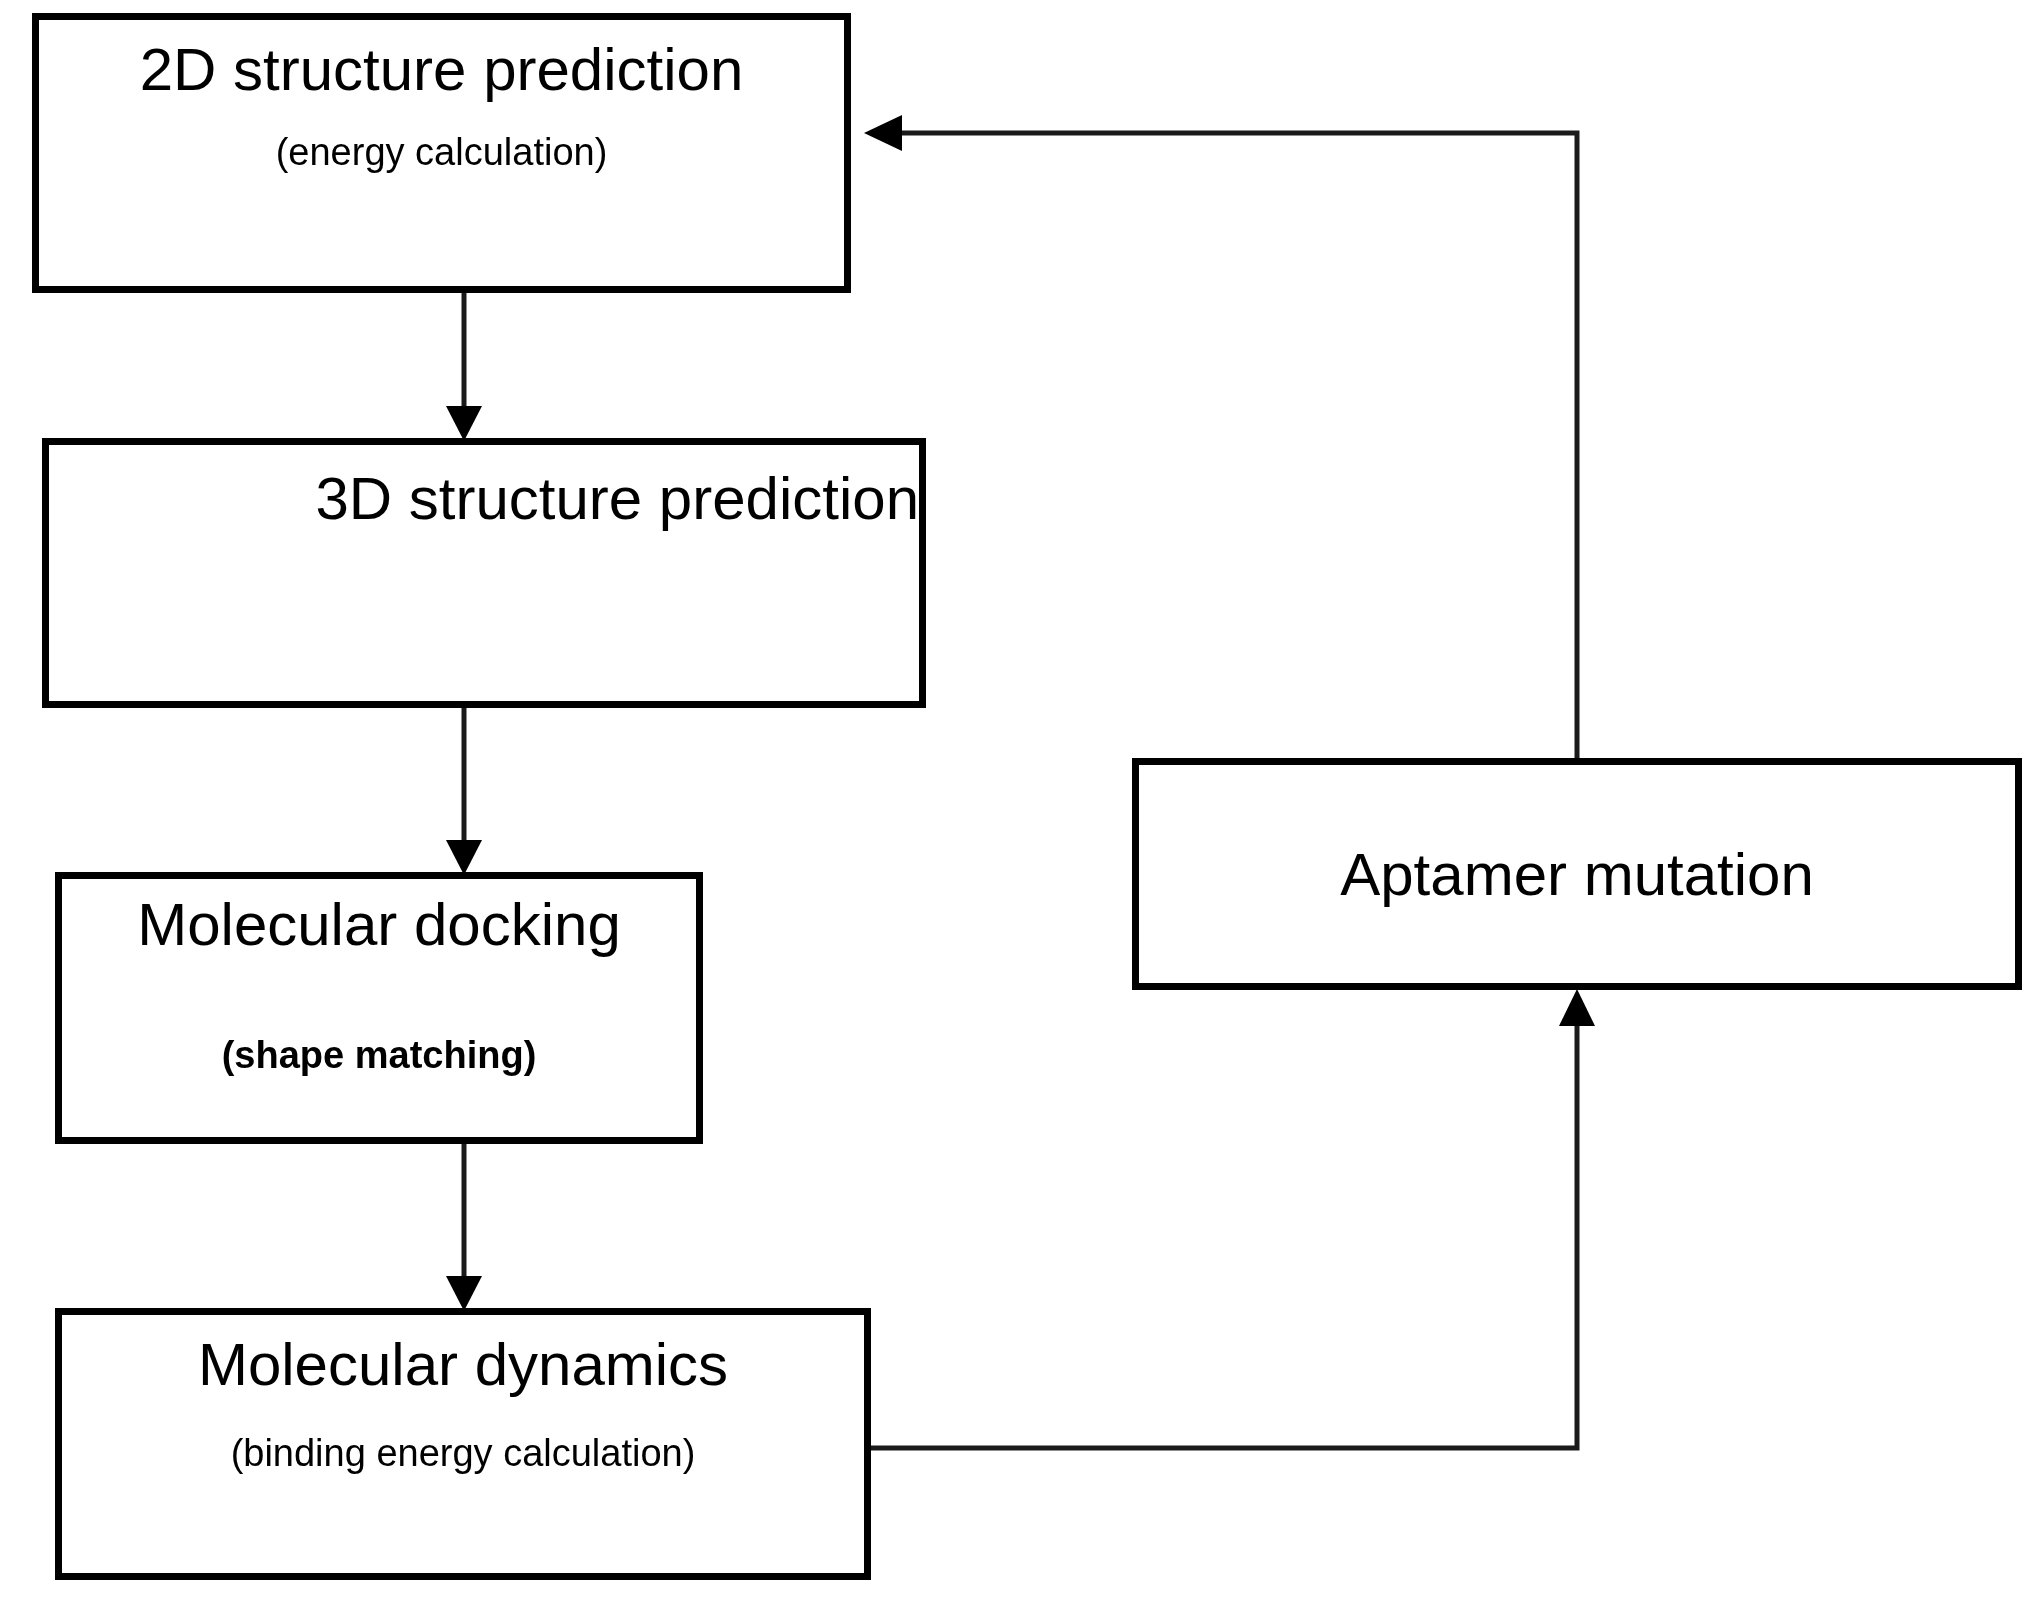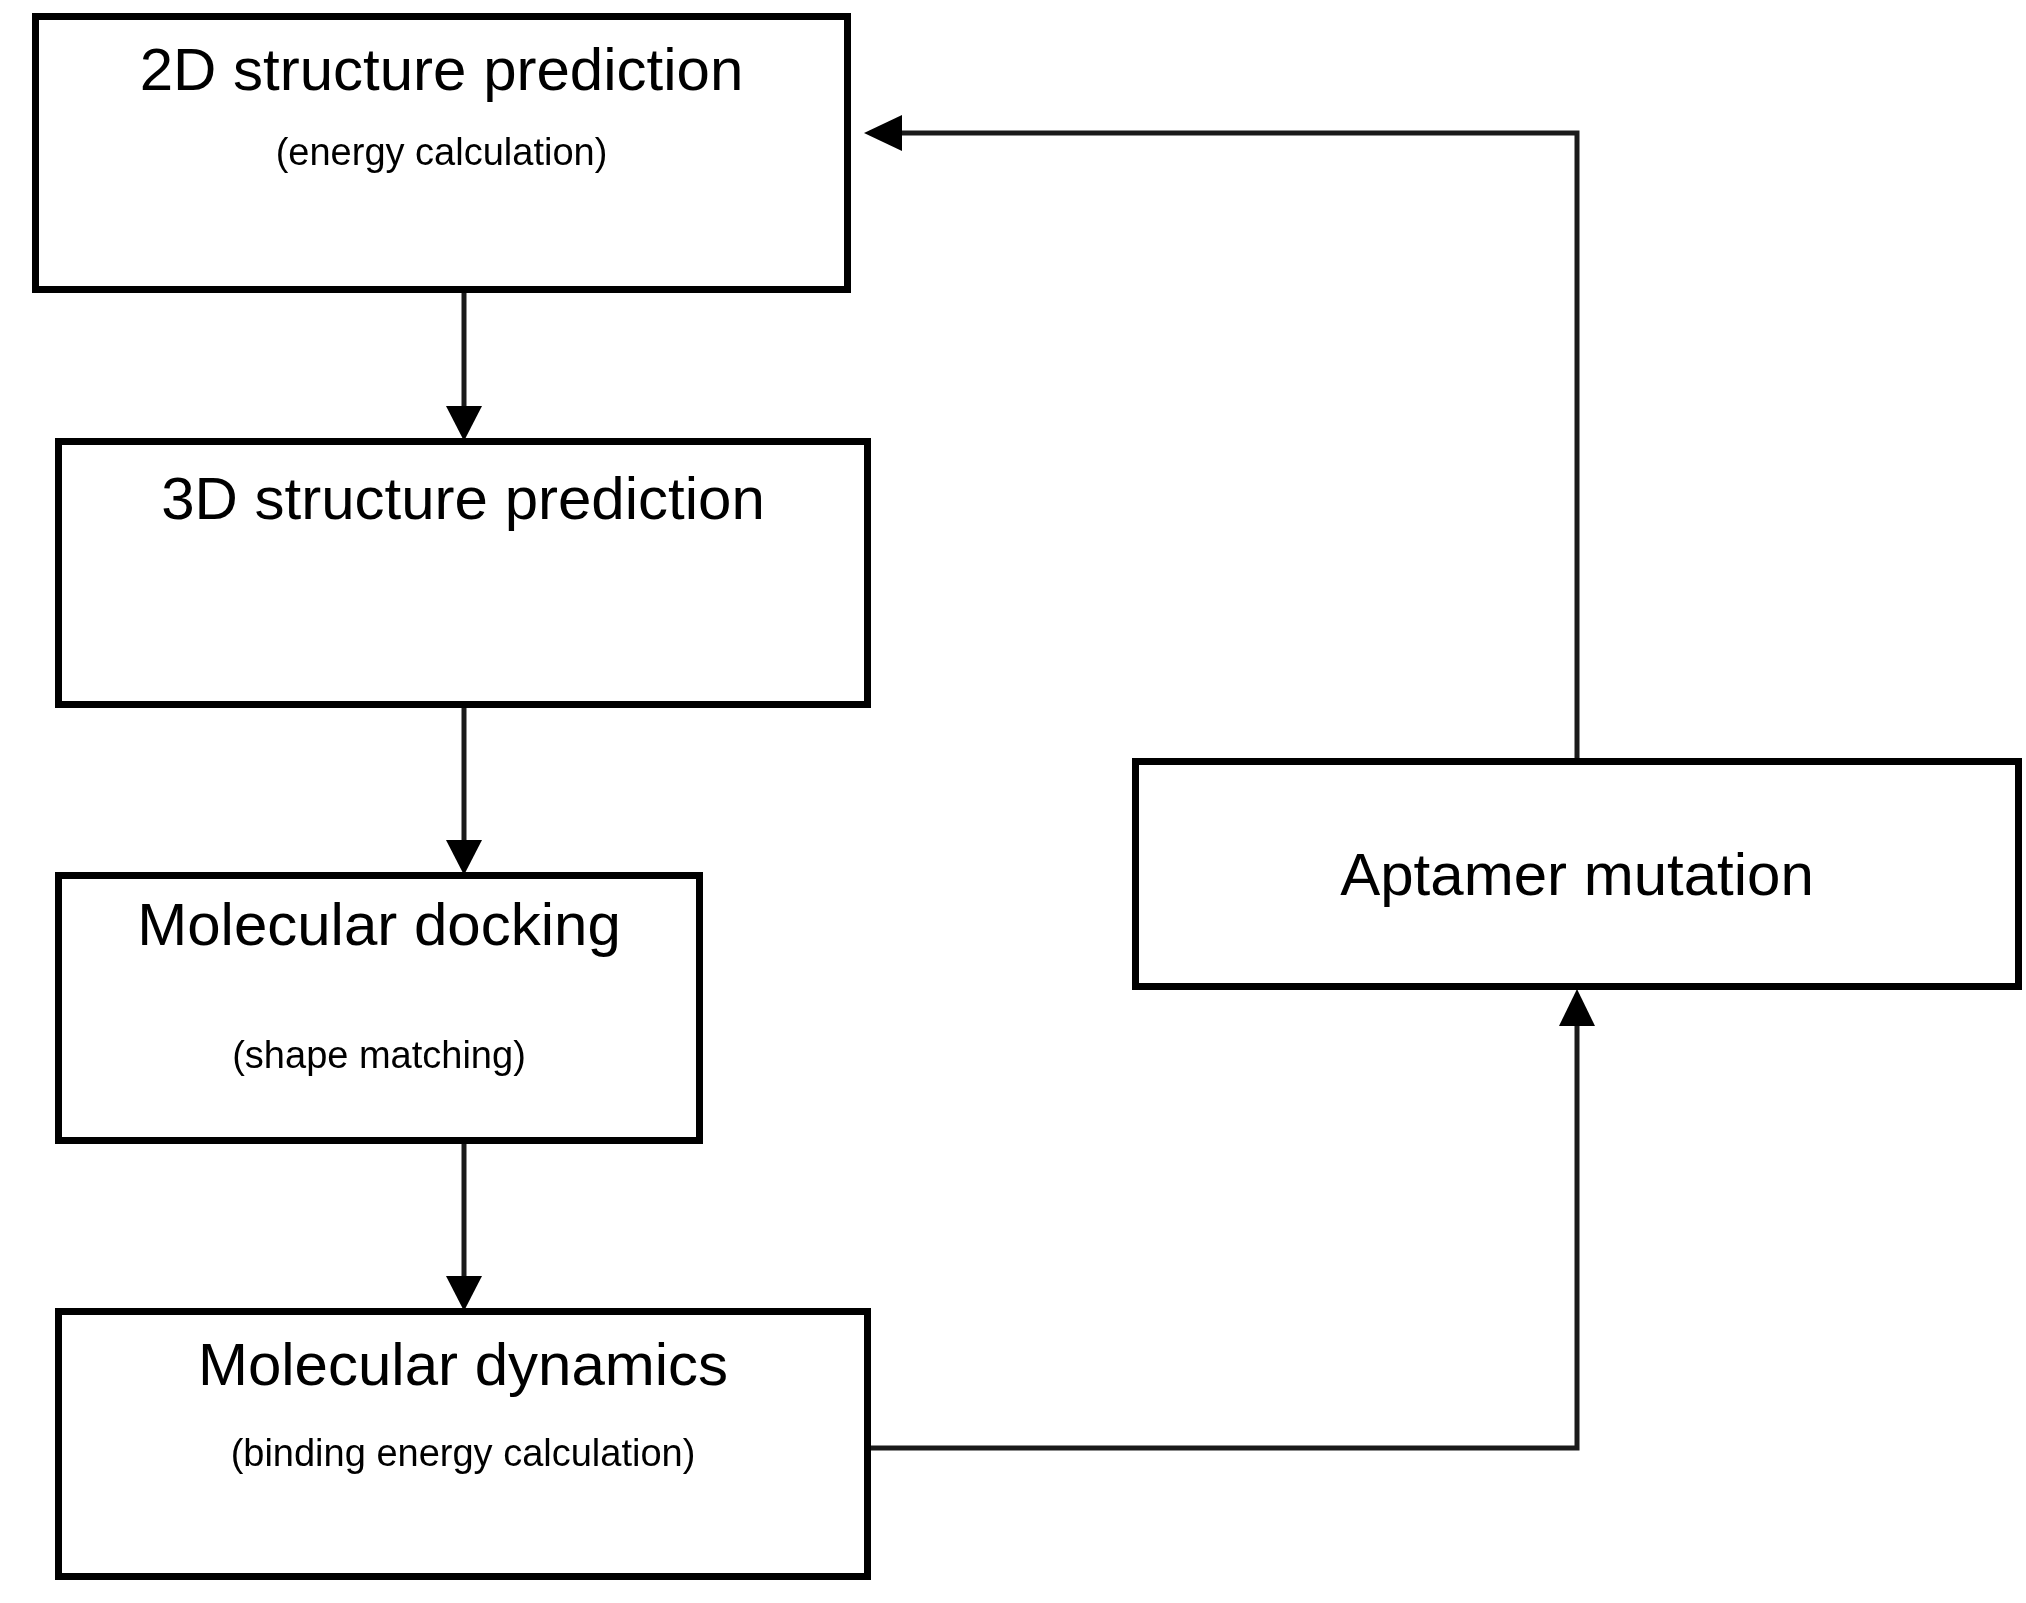--- a/index.html
+++ b/index.html
@@ -39,30 +39,30 @@
   }
 
   
   #node-2d {
     left: 20px;  top: 13px;   width: 819px;  height: 280px;
   }
   #node-2d .title    { font-size: 60px; margin-top: 18px; }
   #node-2d .subtitle { font-size: 38px; margin-top: 32px; }
 
   #node-3d {
-    left: 43px;  top: 438px;  width: 816px;  height: 270px;
+    left: 30px;  top: 438px;  width: 884px;  height: 270px; align-items: flex-end;
   }
   #node-3d .title    { font-size: 60px; margin-top: 22px; }
   #node-3d .subtitle { font-size: 38px; margin-top: 30px; }
 
   #node-docking {
     left: 43px;  top: 872px;  width: 648px;  height: 272px;
   }
   #node-docking .title    { font-size: 60px; margin-top: 14px; }
-  #node-docking .subtitle { font-size: 38px; margin-top: 80px; }
+  #node-docking .subtitle { font-size: 38px; margin-top: 80px; font-weight: bold; }
 
   #node-dynamics {
     left: 43px;  top: 1308px; width: 816px;  height: 272px;
   }
   #node-dynamics .title    { font-size: 60px; margin-top: 18px; }
   #node-dynamics .subtitle { font-size: 38px; margin-top: 38px; }
 
   #node-mutation {
     left: 1120px; top: 758px; width: 890px; height: 232px;
     justify-content: center;

